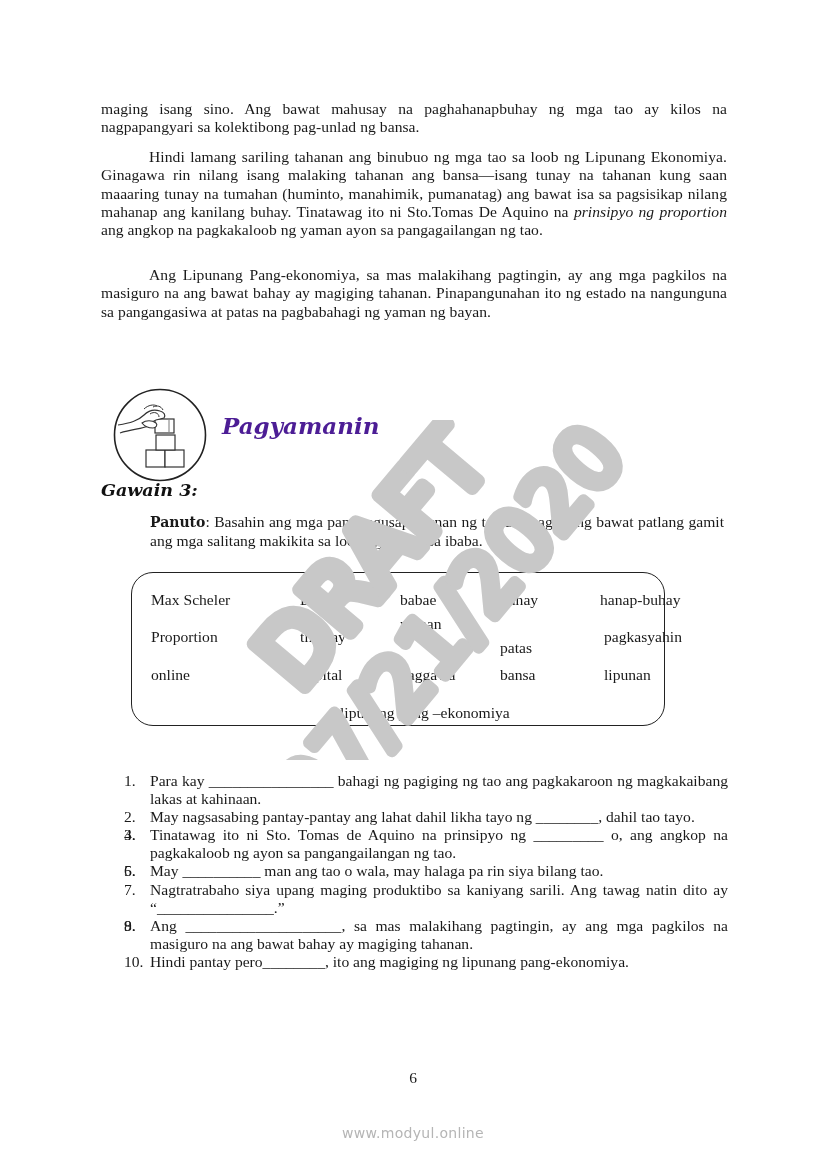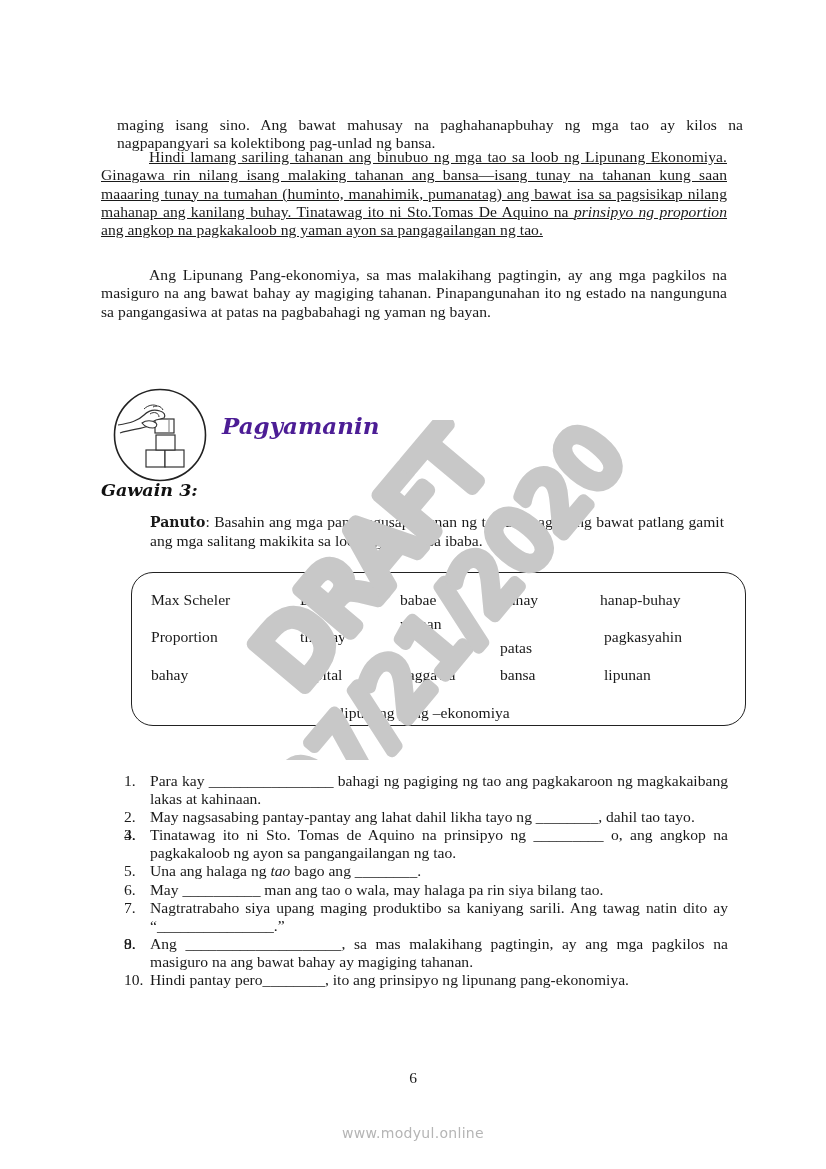--- a/index.html
+++ b/index.html
@@ -10,21 +10,21 @@
   }
   .page { position: absolute; left: 0; top: 0; width: 826px; height: 1169px; }
   .para {
     position: absolute; left: 101px; width: 626px;
     font-size: 14.2px; line-height: 18.3px; text-align: justify;
     font-family: "Liberation Serif", "DejaVu Serif", serif;
     font-size: 15.6px; letter-spacing: 0.05px;
   }
   .para .indent { display: inline-block; width: 48px; }
   .p1 { top: 100px; }
-  .p2 { top: 148px; text-decoration: underline; }
+  .p2 { top: 148px; }
   .p3 { top: 266px; }
   .para i { font-style: italic; }
 
   .icon-circle {
     position: absolute; left: 112px; top: 387px; width: 96px; height: 96px;
   }
   .section-title {
     position: absolute; left: 222px; top: 412px;
     font-family: "DejaVu Serif", serif; font-weight: bold; font-style: italic;
     font-size: 23px; color: #4c1d95;
@@ -35,21 +35,21 @@
     font-size: 17.5px; color: #111;
   }
   .instructions {
     position: absolute; left: 150px; top: 513px; width: 574px;
     font-family: "Liberation Serif", "DejaVu Serif", serif;
     font-size: 15.6px; line-height: 18.5px; text-align: justify;
   }
   .instructions b { font-family: "DejaVu Serif", serif; font-weight: bold; font-size: 14px; }
 
   .wordbox {
-    position: absolute; left: 131px; top: 572px; width: 615px; height: 154px;
+    position: absolute; left: 131px; top: 572px; width: 534px; height: 154px;
     border: 1.6px solid #222; border-radius: 22px; box-sizing: border-box;
   }
   .word {
     position: absolute; font-family: "Liberation Serif", "DejaVu Serif", serif;
     font-size: 15.6px; white-space: nowrap;
   }
 
   .questions {
     position: absolute; left: 124px; top: 772px; width: 604px;
     font-family: "Liberation Serif", "DejaVu Serif", serif;
@@ -71,21 +71,21 @@
   .draft-watermark {
     position: absolute; left: 190px; top: 420px; width: 440px; height: 340px;
     pointer-events: none;
   }
 </style>
 </head>
 <body>
 
 <div class="page">
 
-  <p class="para p1" style="margin:16px"><span>maging isang sino. Ang bawat mahusay na paghahanapbuhay ng mga tao ay kilos na nagpapangyari sa kolektibong pag-unlad ng bansa.</span></p>
+  <p class="para p1" style="margin:0"><span>maging isang sino. Ang bawat mahusay na paghahanapbuhay ng mga tao ay kilos na nagpapangyari sa kolektibong pag-unlad ng bansa.</span></p>
 
   <p class="para p2" style="margin:0"><span class="indent"></span><span>Hindi lamang sariling tahanan ang binubuo ng mga tao sa loob ng Lipunang Ekonomiya.  Ginagawa rin nilang isang malaking tahanan ang bansa—isang tunay na tahanan kung saan maaaring tunay na tumahan (huminto, manahimik, pumanatag) ang bawat isa sa pagsisikap nilang mahanap ang kanilang buhay. Tinatawag ito ni Sto.Tomas De Aquino na </span><i>prinsipyo ng proportion</i><span> ang angkop na pagkakaloob ng yaman ayon sa pangagailangan ng tao.</span></p>
 
   <p class="para p3" style="margin:0"><span class="indent"></span><span>Ang Lipunang Pang-ekonomiya, sa mas malakihang pagtingin, ay ang mga pagkilos na masiguro na ang bawat bahay ay magiging tahanan.  Pinapangunahan ito ng estado na nangunguna sa pangangasiwa at patas na pagbabahagi ng yaman ng bayan.</span></p>
 
   <svg class="icon-circle" viewBox="0 0 96 96">
     <circle cx="48" cy="48" r="45.5" fill="#fff" stroke="#222" stroke-width="1.6"></circle>
 
     <rect x="34" y="63" width="19" height="17" fill="#fff" stroke="#333" stroke-width="1.2"></rect>
     <rect x="53" y="63" width="19" height="17" fill="#fff" stroke="#333" stroke-width="1.2"></rect>
@@ -112,40 +112,40 @@
     <span class="word" style="left:268px;top:18px">babae</span>
     <span class="word" style="left:368px;top:18px">buhay</span>
     <span class="word" style="left:468px;top:18px">hanap-buhay</span>
 
     <span class="word" style="left:19px;top:55px">Proportion</span>
     <span class="word" style="left:168px;top:55px">tinapay</span>
     <span class="word" style="left:268px;top:42px">yaman</span>
     <span class="word" style="left:368px;top:66px">patas</span>
     <span class="word" style="left:472px;top:55px">pagkasyahin</span>
 
-    <span class="word" style="left:19px;top:93px">bahay</span>
+    <span class="word" style="left:19px;top:93px">online</span>
     <span class="word" style="left:168px;top:93px">kapital</span>
     <span class="word" style="left:268px;top:93px">paggawa</span>
     <span class="word" style="left:368px;top:93px">bansa</span>
     <span class="word" style="left:472px;top:93px">lipunan</span>
 
     <span class="word" style="left:208px;top:131px">lipunang pang –ekonomiya</span>
   </div>
 
   <ol class="questions">
     <li><span class="num">1.</span><span class="txt">Para kay ________________ bahagi ng pagiging ng tao ang pagkakaroon ng magkakaibang lakas at kahinaan.</span></li>
     <li><span class="num">2.</span><span class="txt">May nagsasabing pantay-pantay ang lahat dahil likha tayo ng ________, dahil tao tayo.</span></li>
     <li><span class="num">3.</span></li>
     <li><span class="num">4.</span><span class="txt">Tinatawag ito ni Sto. Tomas de Aquino na prinsipyo ng _________ o, ang angkop na pagkakaloob ng ayon sa pangangailangan ng tao.</span></li>
-    <li><span class="num">5.</span><span class="txt"><span>Una ang halaga ng </span><i>tao</i><span> bago ang ________.</span></span></li>
+    <li><span class="num">5.</span></li>
     <li><span class="num">6.</span><span class="txt">May __________ man ang tao o wala, may halaga pa rin siya bilang tao.</span></li>
     <li><span class="num">7.</span><span class="txt">Nagtratrabaho siya upang maging produktibo sa kaniyang sarili. Ang tawag natin dito ay “_______________.”</span></li>
     <li><span class="num">8.</span></li>
     <li><span class="num">9.</span><span class="txt">Ang ____________________, sa mas malakihang pagtingin, ay ang mga pagkilos na masiguro na ang bawat bahay ay magiging tahanan.</span></li>
-    <li><span class="num">10.</span><span class="txt">Hindi pantay pero________, ito ang prinsipyo ng lipunang pang-ekonomiya.</span></li>
+    <li><span class="num">10.</span><span class="txt">Hindi pantay pero________, ito ang magiging ng lipunang pang-ekonomiya.</span></li>
   </ol>
 
   <div class="page-number">6</div>
   <div class="site-watermark">www.modyul.online</div>
 
   <svg class="draft-watermark" viewBox="0 0 440 340">
     <g transform="translate(220 170) rotate(-50)">
       <text x="0" y="-18" text-anchor="middle" font-family="DejaVu Sans, sans-serif" font-size="92" fill="none" stroke="#c8c8c8" stroke-width="14" stroke-linejoin="round">DRAFT</text>
       <text x="0" y="-18" text-anchor="middle" font-family="DejaVu Sans, sans-serif" font-size="92" fill="#ffffff" fill-opacity="0" stroke="none">DRAFT</text>
       <text x="0" y="82" text-anchor="middle" font-family="DejaVu Sans, sans-serif" font-size="84" fill="none" stroke="#c8c8c8" stroke-width="12" stroke-linejoin="round">07/21/2020</text>

